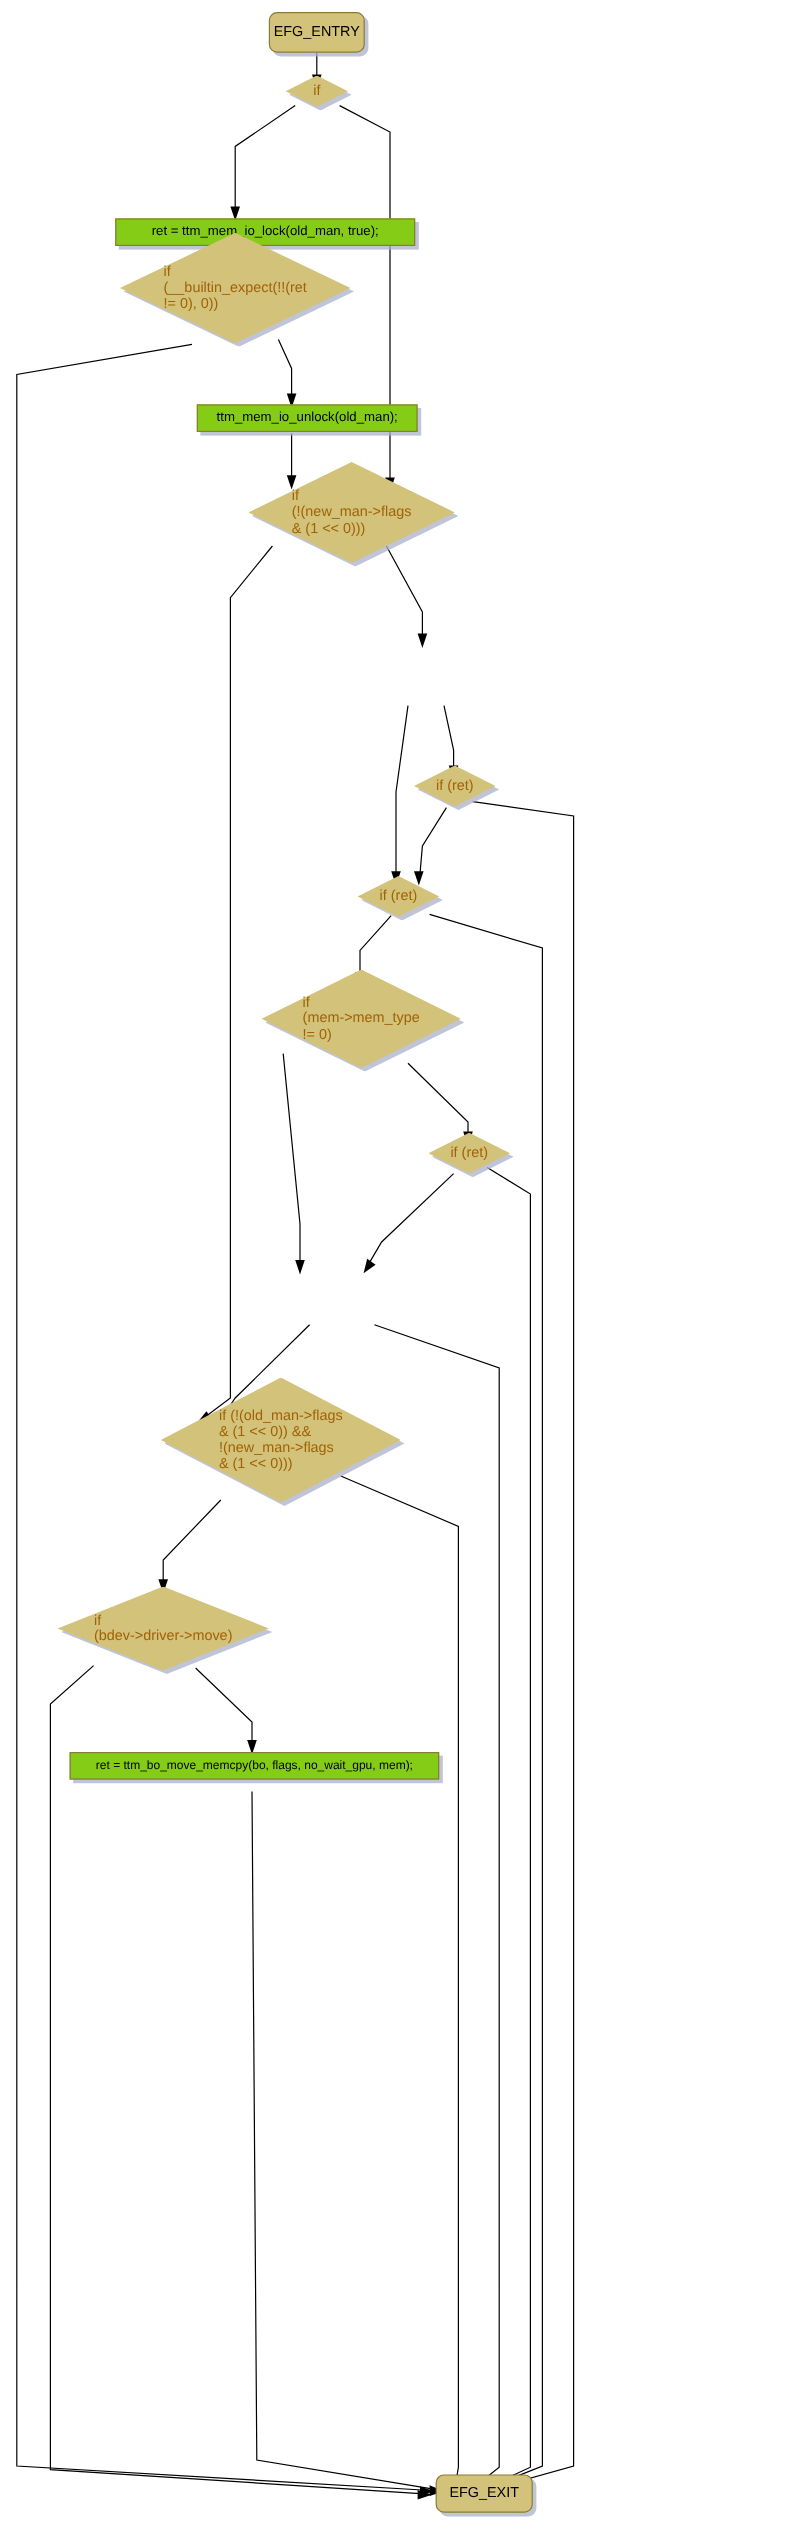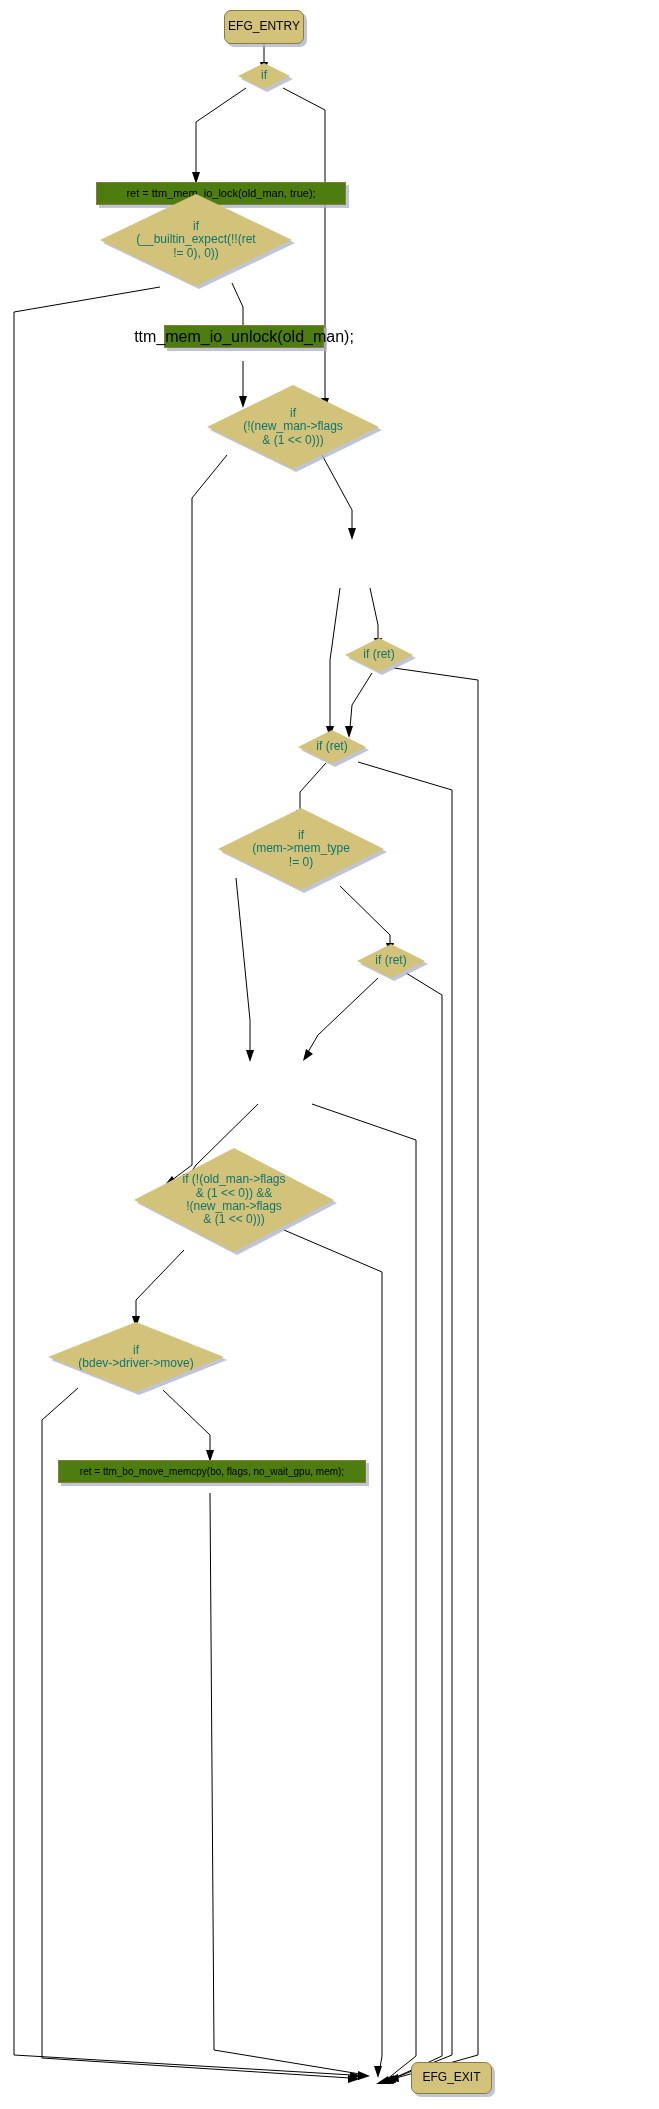--- a/index.html
+++ b/index.html
@@ -26,46 +26,45 @@
     width: 659px;
     height: 2109px;
     pointer-events: none;
   }
   .node {
     position: absolute;
     box-sizing: border-box;
     display: flex;
     align-items: center;
     justify-content: center;
-    text-align: center;
     line-height: 1.12;
     white-space: pre;
   }
   
   .node.terminal {
     background: #d3c27a;
     border: 1px solid #8a7b3a;
     border-radius: 7px;
     color: #000000;
     font-size: 12px;
     box-shadow: 3px 3px 0 rgba(170,176,200,0.75);
   }
   
   .node.stmt {
-    background: #4d7c0f;
+    background: #84cc16;
     border: 1px solid #8a7b3a;
     color: #000000;
     font-size: 12px;
     box-shadow: 3px 3px 0 rgba(170,176,200,0.75);
   }
   
   .node.decision {
     background: transparent;
     border: none;
-    color: #0f766e;
+    color: #a16207;
     font-size: 12px;
   }
   .node.decision .dshape {
     position: absolute;
     left: 0; top: 0;
     width: 100%;
     height: 100%;
     background: #d3c27a;
     border: 0;
     clip-path: polygon(50% 0%, 100% 50%, 50% 100%, 0% 50%);
@@ -194,21 +193,21 @@
   </div>
 
   <div class="node decision" style="left:100px; top:194px; width:192px; height:92px;">
     <span class="dshadow"></span>
     <span class="dshape"></span>
     <span class="dlabel">if
 (__builtin_expect(!!(ret
 != 0), 0))</span>
   </div>
 
-  <div class="node stmt" style="left:164px; top:325px; width:160px; height:23px; font-size:16px;">
+  <div class="node stmt" style="left:164px; top:337px; width:184px; height:23px; font-size:11px;">
     <span>ttm_mem_io_unlock(old_man);</span>
   </div>
 
   <div class="node decision" style="left:207px; top:385px; width:172px; height:84px;">
     <span class="dshadow"></span>
     <span class="dshape"></span>
     <span class="dlabel">if
 (!(new_man-&gt;flags
 &amp; (1 &lt;&lt; 0)))</span>
   </div>
@@ -254,17 +253,17 @@
     <span class="dshadow"></span>
     <span class="dshape"></span>
     <span class="dlabel">if
 (bdev-&gt;driver-&gt;move)</span>
   </div>
 
   <div class="node stmt" style="left:58px; top:1460px; width:308px; height:23px; font-size:10px;">
     <span>ret = ttm_bo_move_memcpy(bo, flags, no_wait_gpu, mem);</span>
   </div>
 
-  <div class="node terminal" style="left:363px; top:2062px; width:81px; height:32px;margin-left:48px;">
+  <div class="node terminal" style="left:363px; top:2062px; width:81px; height:32px;">
     <span>EFG_EXIT</span>
   </div>
 
 </div>
 
 </body></html>

